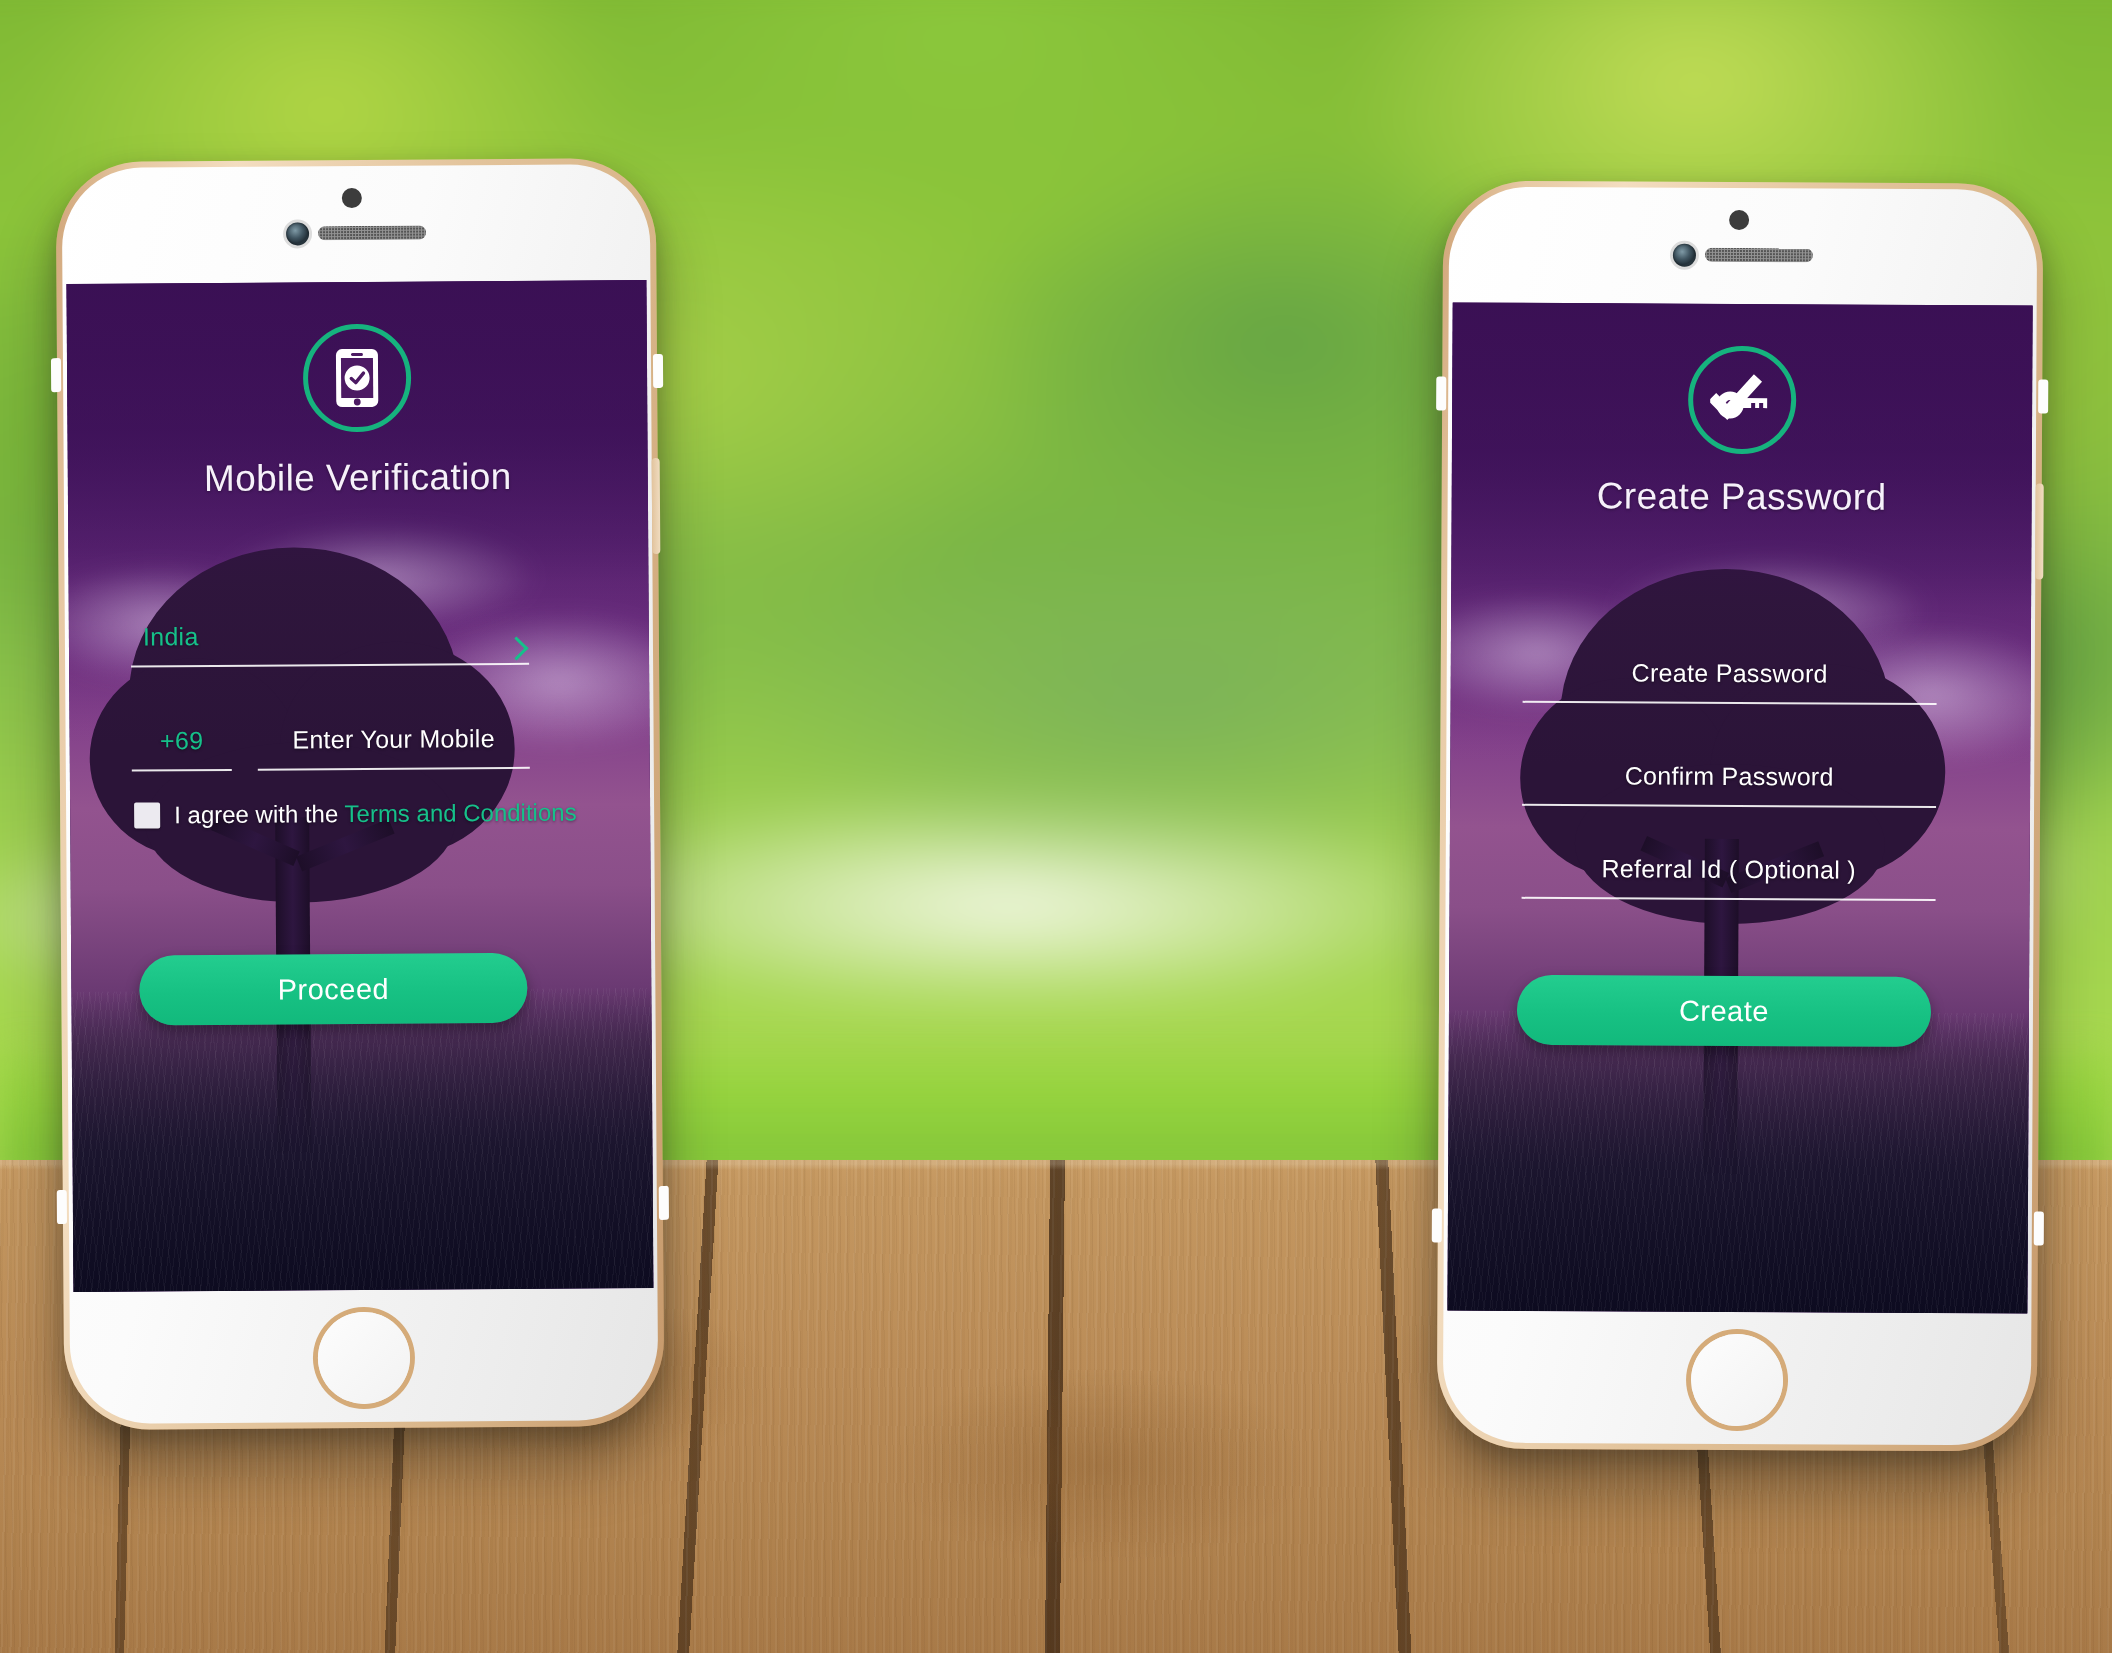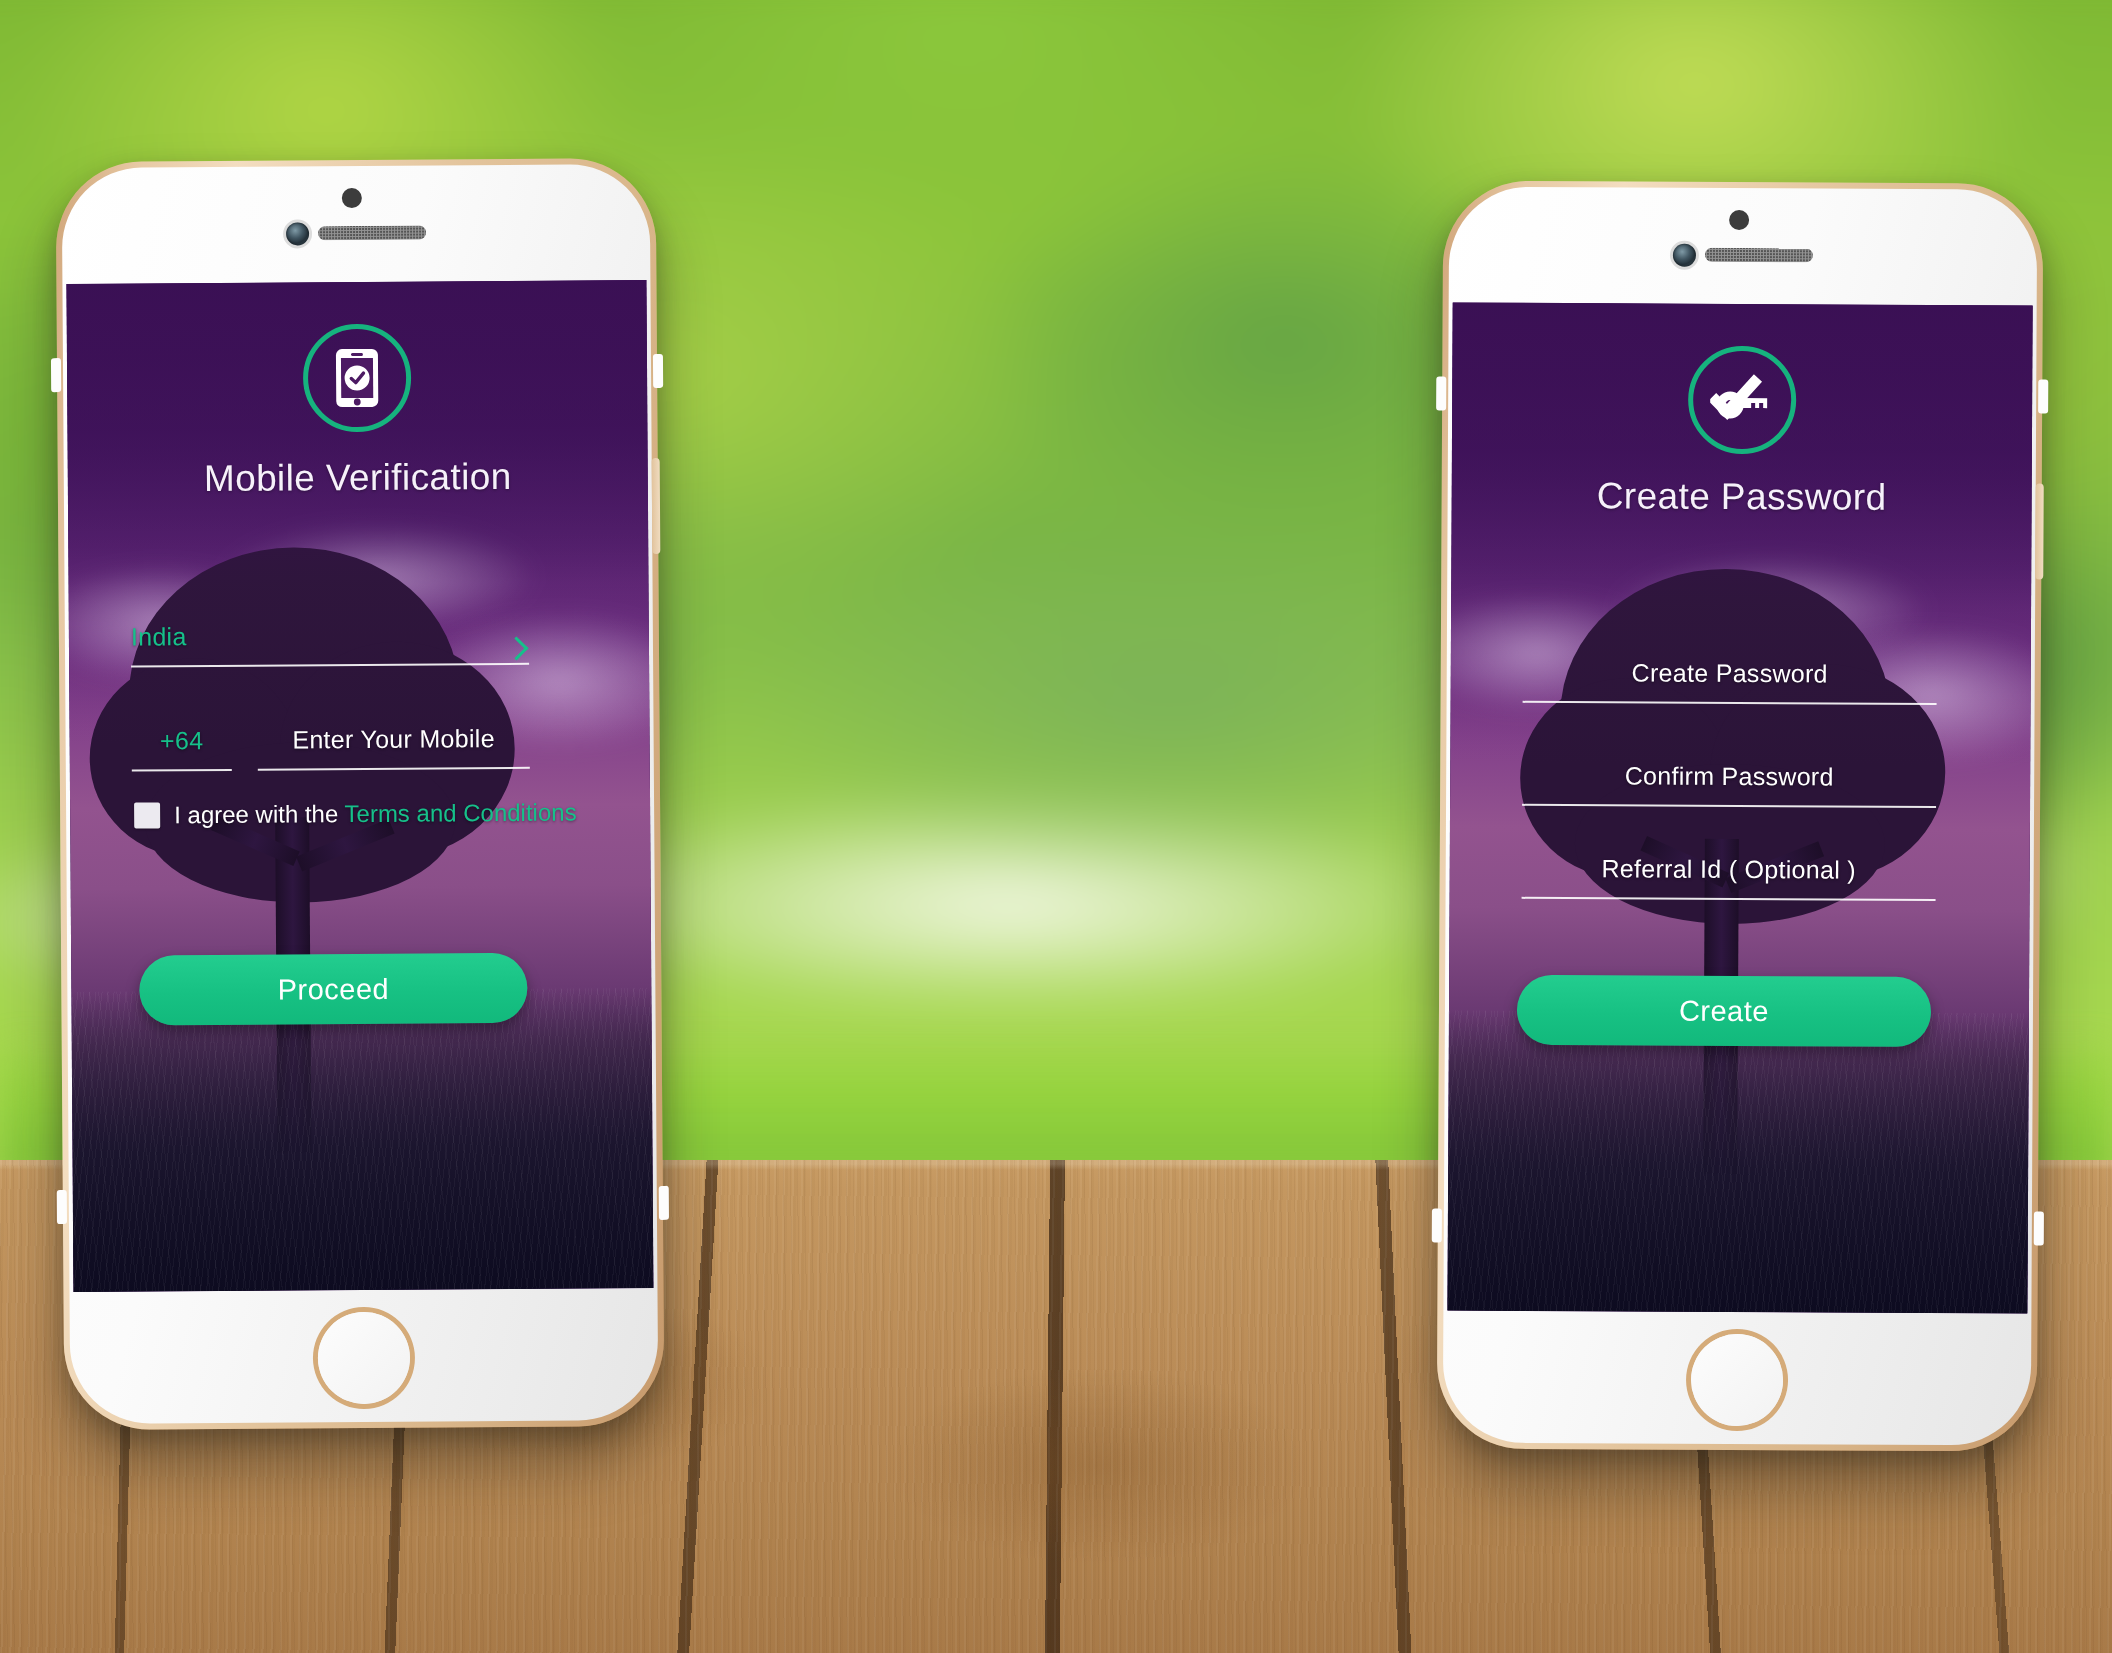--- a/index.html
+++ b/index.html
@@ -271,27 +271,27 @@
           <rect x="11" y="11" width="32" height="40" fill="#4c1a63"></rect>
           <rect x="21" y="6" width="12" height="3" rx="1.5" fill="#4c1a63"></rect>
           <circle cx="27" cy="55" r="3.4" fill="#4c1a63"></circle>
           <circle cx="27" cy="31" r="12.5" fill="#ffffff"></circle>
           <path d="M21.2 31.4 L25.6 35.6 L33.4 26.2" stroke="#4c1a63" stroke-width="3.4" fill="none" stroke-linecap="round" stroke-linejoin="round"></path>
         </svg>
       </div>
       <div class="title" style="top:175px;">Mobile Verification</div>
 
       <div class="field-row" style="left:62px; top:328px; width:398px; height:56px;">
-        <div class="flabel teal" style="left:0;">India</div>
+        <div class="flabel teal" style="left:12px;">India</div>
         <div class="chev"></div>
         <div class="fline"></div>
       </div>
 
       <div class="field-row" style="left:62px; top:432px; width:100px; height:56px;">
-        <div class="flabel teal center">+64</div>
+        <div class="flabel teal center">+69</div>
         <div class="fline"></div>
       </div>
 
       <div class="field-row" style="left:188px; top:432px; width:272px; height:56px;">
         <div class="flabel center">Enter Your Mobile</div>
         <div class="fline"></div>
       </div>
 
       <div class="cbox" style="left:64px; top:519px;"></div>
       <div class="agree" style="left:104px; top:518px;">

